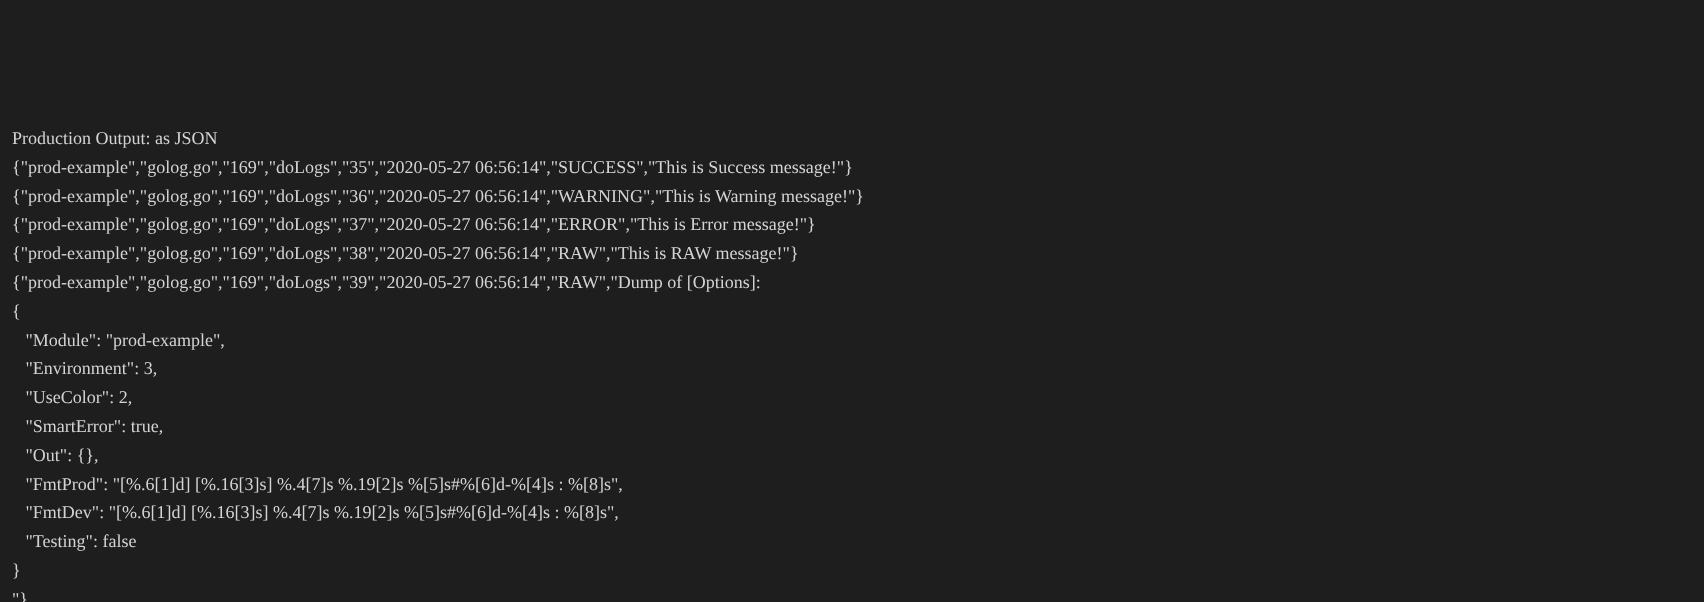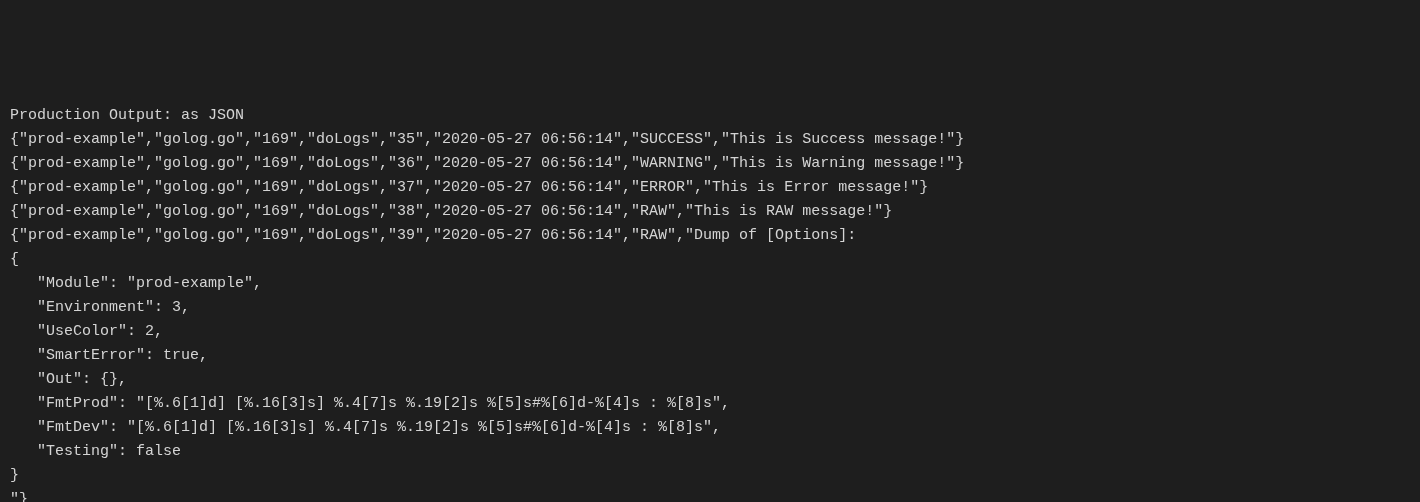--- a/index.html
+++ b/index.html
@@ -14,20 +14,21 @@
       font-size: 15px;
       line-height: 1.6;
       padding: 8px 10px;
       white-space: pre;
       overflow-x: auto;
       width: 1420px;
       height: 502px;
     }
     .line {
       display: block;
+      font-family: Liberation Serif, serif;
     }
   </style>
 </head>
 <body>
 
 
 
 <span class="line">Production Output: as JSON</span><span class="line">{"prod-example","golog.go","169","doLogs","35","2020-05-27 06:56:14","SUCCESS","This is Success message!"}</span><span class="line">{"prod-example","golog.go","169","doLogs","36","2020-05-27 06:56:14","WARNING","This is Warning message!"}</span><span class="line">{"prod-example","golog.go","169","doLogs","37","2020-05-27 06:56:14","ERROR","This is Error message!"}</span><span class="line">{"prod-example","golog.go","169","doLogs","38","2020-05-27 06:56:14","RAW","This is RAW message!"}</span><span class="line">{"prod-example","golog.go","169","doLogs","39","2020-05-27 06:56:14","RAW","Dump of [Options]:</span><span class="line">{</span><span class="line">   "Module": "prod-example",</span><span class="line">   "Environment": 3,</span><span class="line">   "UseColor": 2,</span><span class="line">   "SmartError": true,</span><span class="line">   "Out": {},</span><span class="line">   "FmtProd": "[%.6[1]d] [%.16[3]s] %.4[7]s %.19[2]s %[5]s#%[6]d-%[4]s : %[8]s",</span><span class="line">   "FmtDev": "[%.6[1]d] [%.16[3]s] %.4[7]s %.19[2]s %[5]s#%[6]d-%[4]s : %[8]s",</span><span class="line">   "Testing": false</span><span class="line">}</span><span class="line">"}</span>
 
 

